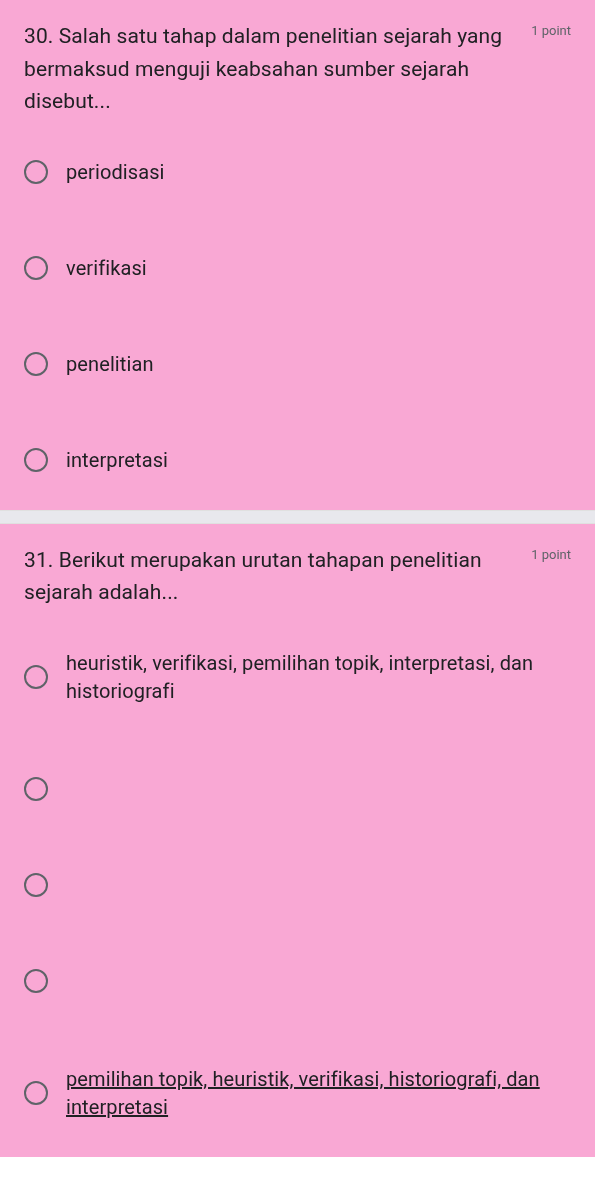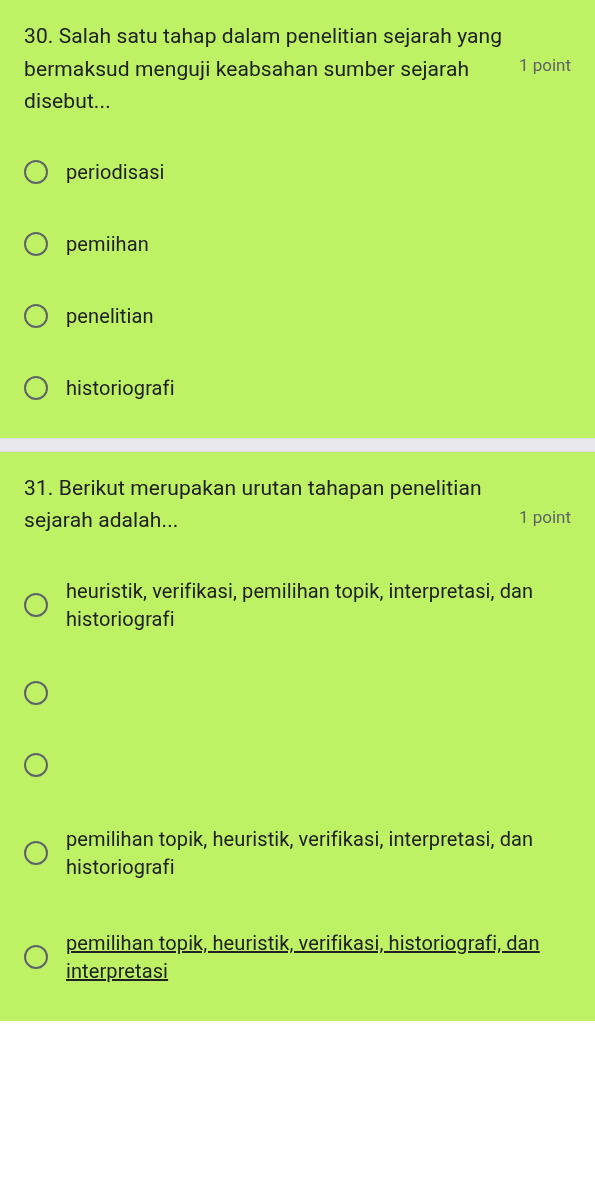--- a/index.html
+++ b/index.html
@@ -7,21 +7,21 @@
     margin: 0;
     padding: 0;
   }
   body {
     font-family: Roboto, Arial, sans-serif;
     background: #fff;
     width: 595px;
     color: #202124;
   }
   .question-card {
-    background: #bef264;
+    background: #f9a8d4;
     padding: 20px 24px 24px 24px;
   }
   .gap {
     height: 14px;
     background: #e8e8ed;
     border-top: 1px solid #e0e0e0;
     border-bottom: 1px solid #e0e0e0;
   }
   .question-header {
     display: flex;
@@ -30,29 +30,29 @@
   }
   .question-text {
     flex: 1;
     font-size: 21px;
     line-height: 1.55;
     color: #202124;
     letter-spacing: 0.1px;
     padding-right: 12px;
   }
   .points {
-    font-size: 17px;
+    font-size: 13px;
     color: #5f6368;
     white-space: nowrap;
     padding-top: 3px;
-    margin-top: 32px;
   }
   .options {
     display: flex;
     flex-direction: column;
+    gap: 24px;
   }
   .option {
     display: flex;
     align-items: center;
     padding: 12px 0;
     min-height: 48px;
     cursor: pointer;
   }
   .radio {
     width: 24px;
@@ -90,29 +90,29 @@
     <div class="question-text">30. Salah satu tahap dalam penelitian sejarah yang bermaksud menguji keabsahan sumber sejarah disebut...</div>
     <div class="points">1 point</div>
   </div>
   <div class="options">
     <div class="option">
       <div class="radio"></div>
       <div class="option-label">periodisasi</div>
     </div>
     <div class="option">
       <div class="radio"></div>
-      <div class="option-label">pemiihan</div>
+      <div class="option-label">verifikasi</div>
     </div>
     <div class="option">
       <div class="radio"></div>
       <div class="option-label">penelitian</div>
     </div>
     <div class="option">
       <div class="radio"></div>
-      <div class="option-label">historiografi</div>
+      <div class="option-label">interpretasi</div>
     </div>
   </div>
 </div>
 
 <div class="gap"></div>
 
 <div class="question-card q31">
   <div class="question-header">
     <div class="question-text">31. Berikut merupakan urutan tahapan penelitian sejarah adalah...</div>
     <div class="points">1 point</div>
@@ -123,20 +123,19 @@
       <div class="option-label">heuristik, verifikasi, pemilihan topik, interpretasi, dan historiografi</div>
     </div>
     <div class="option">
       <div class="radio"></div>
     </div>
     <div class="option">
       <div class="radio"></div>
     </div>
     <div class="option">
       <div class="radio"></div>
-      <div class="option-label">pemilihan topik, heuristik, verifikasi, interpretasi, dan historiografi</div>
     </div>
     <div class="option">
       <div class="radio"></div>
       <div class="option-label">pemilihan topik, heuristik, verifikasi, historiografi, dan interpretasi</div>
     </div>
   </div>
 </div>
 
 </body></html>

